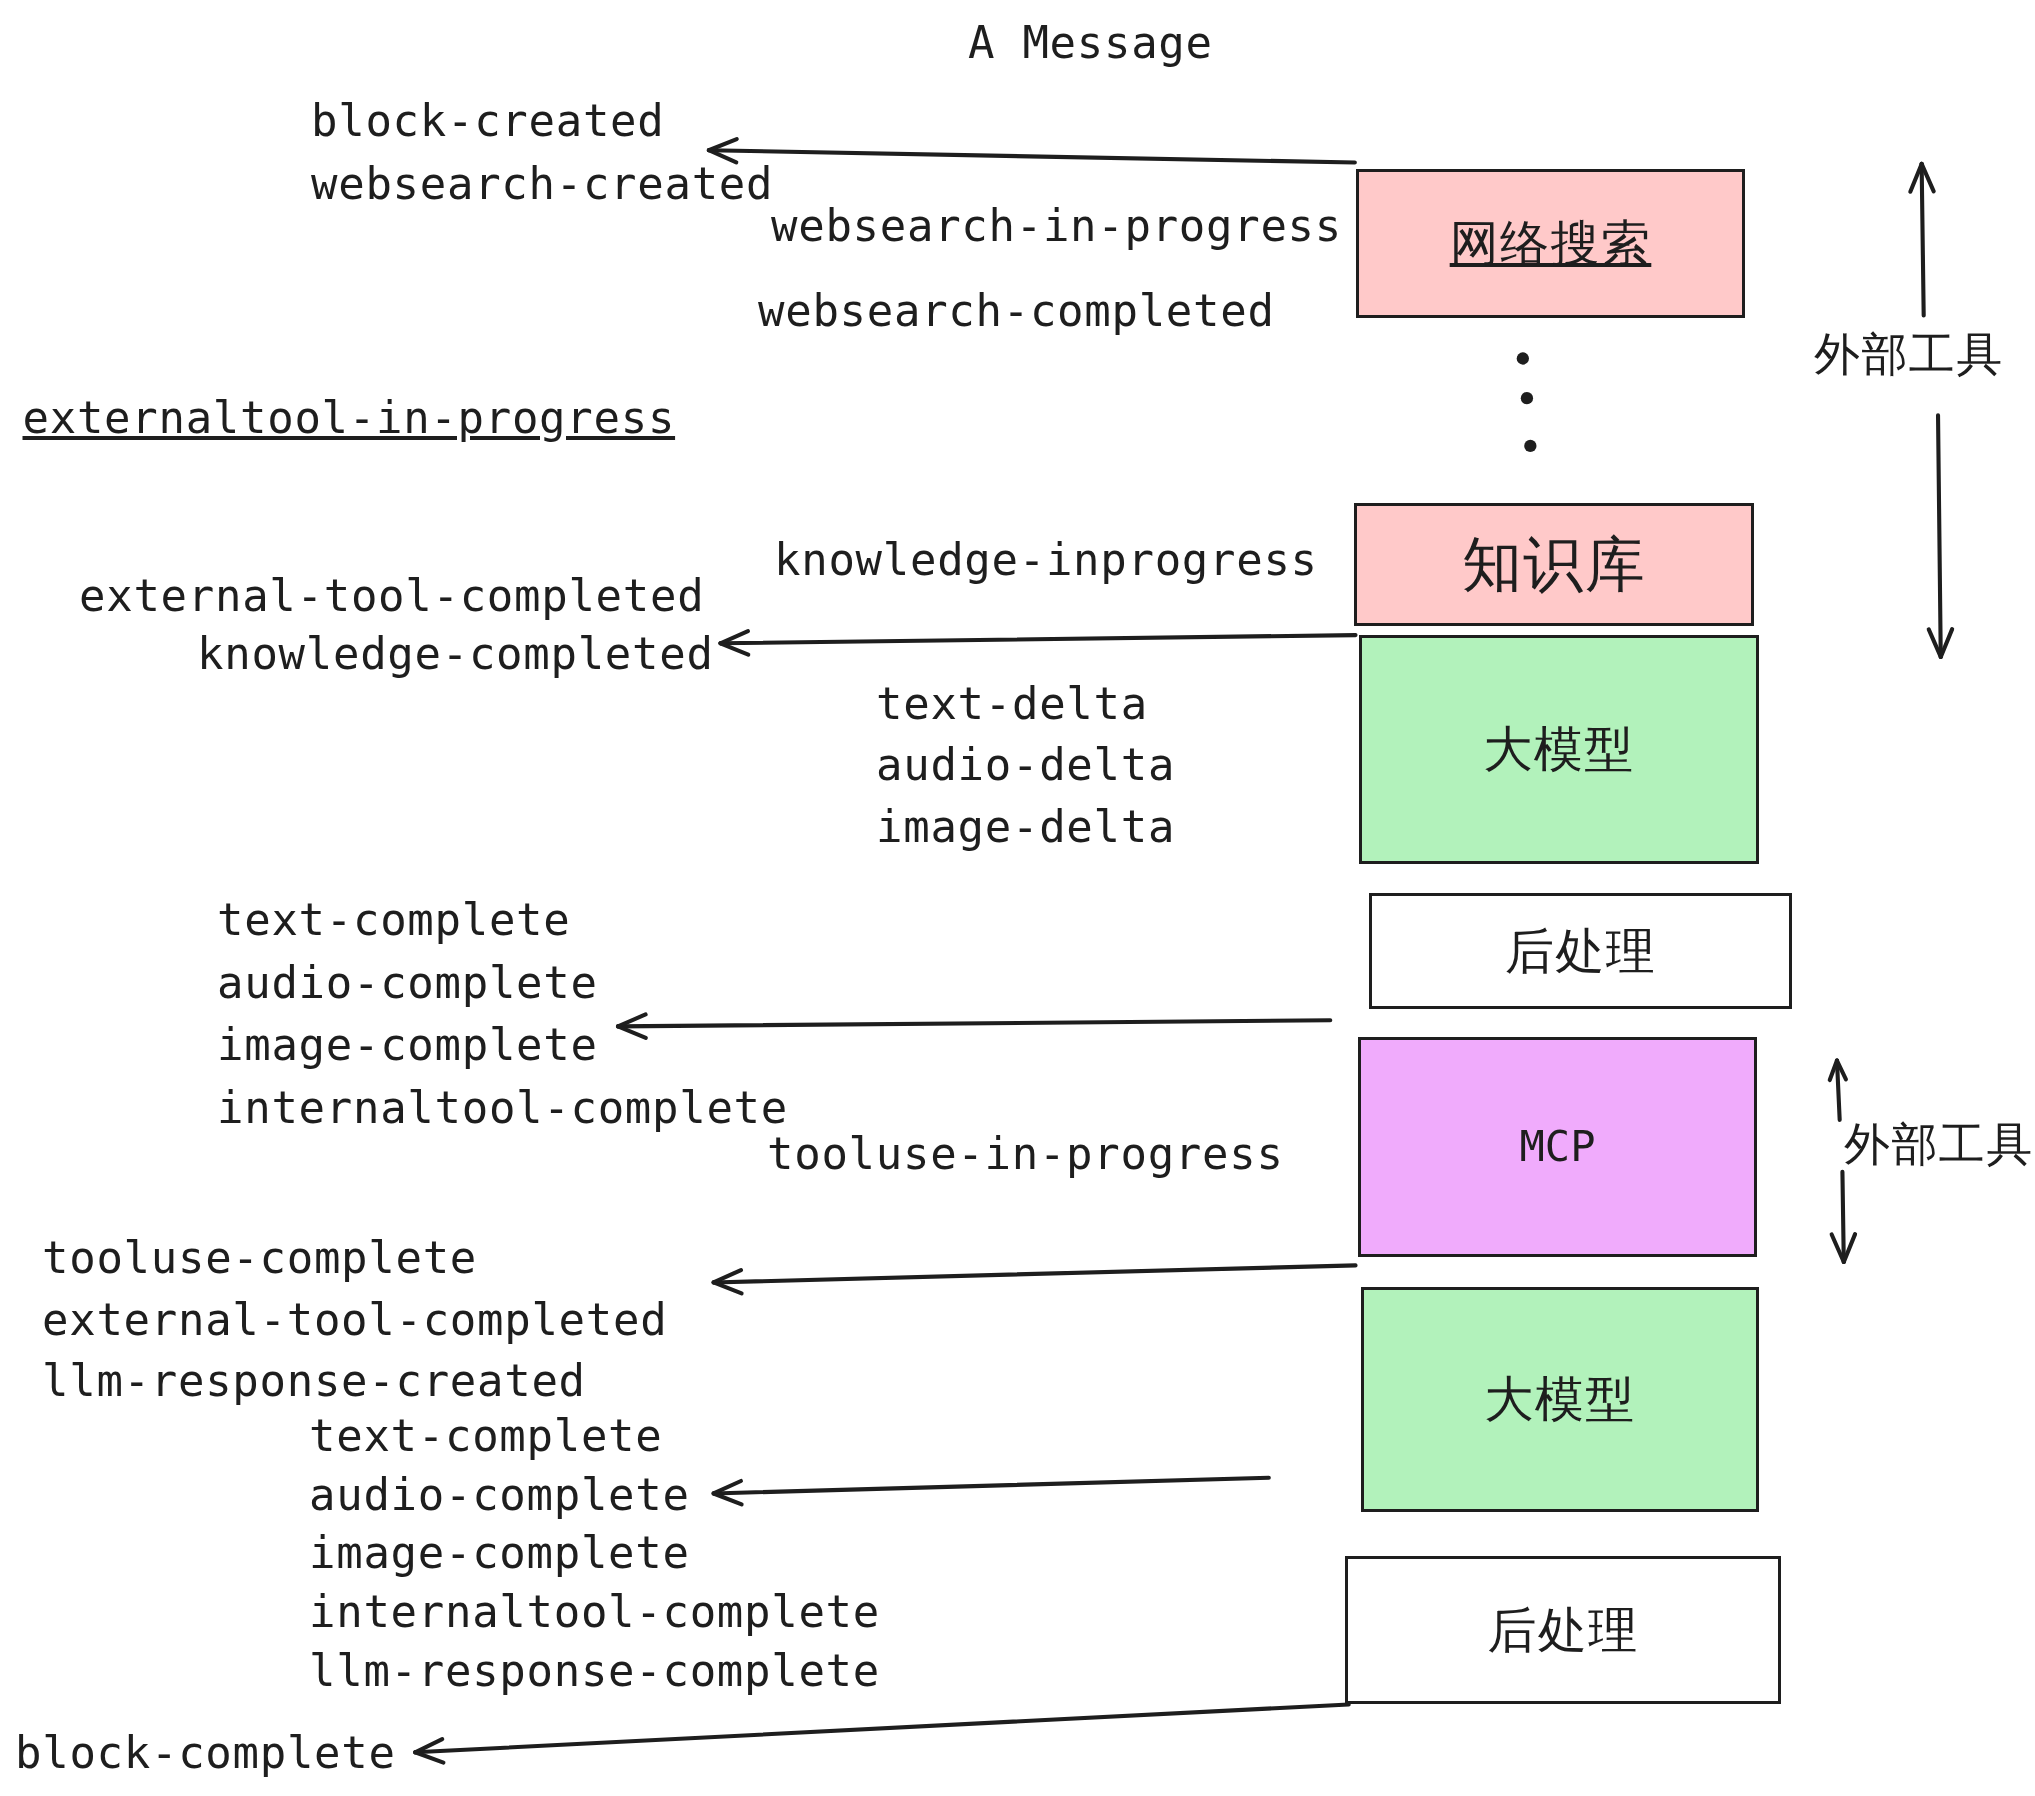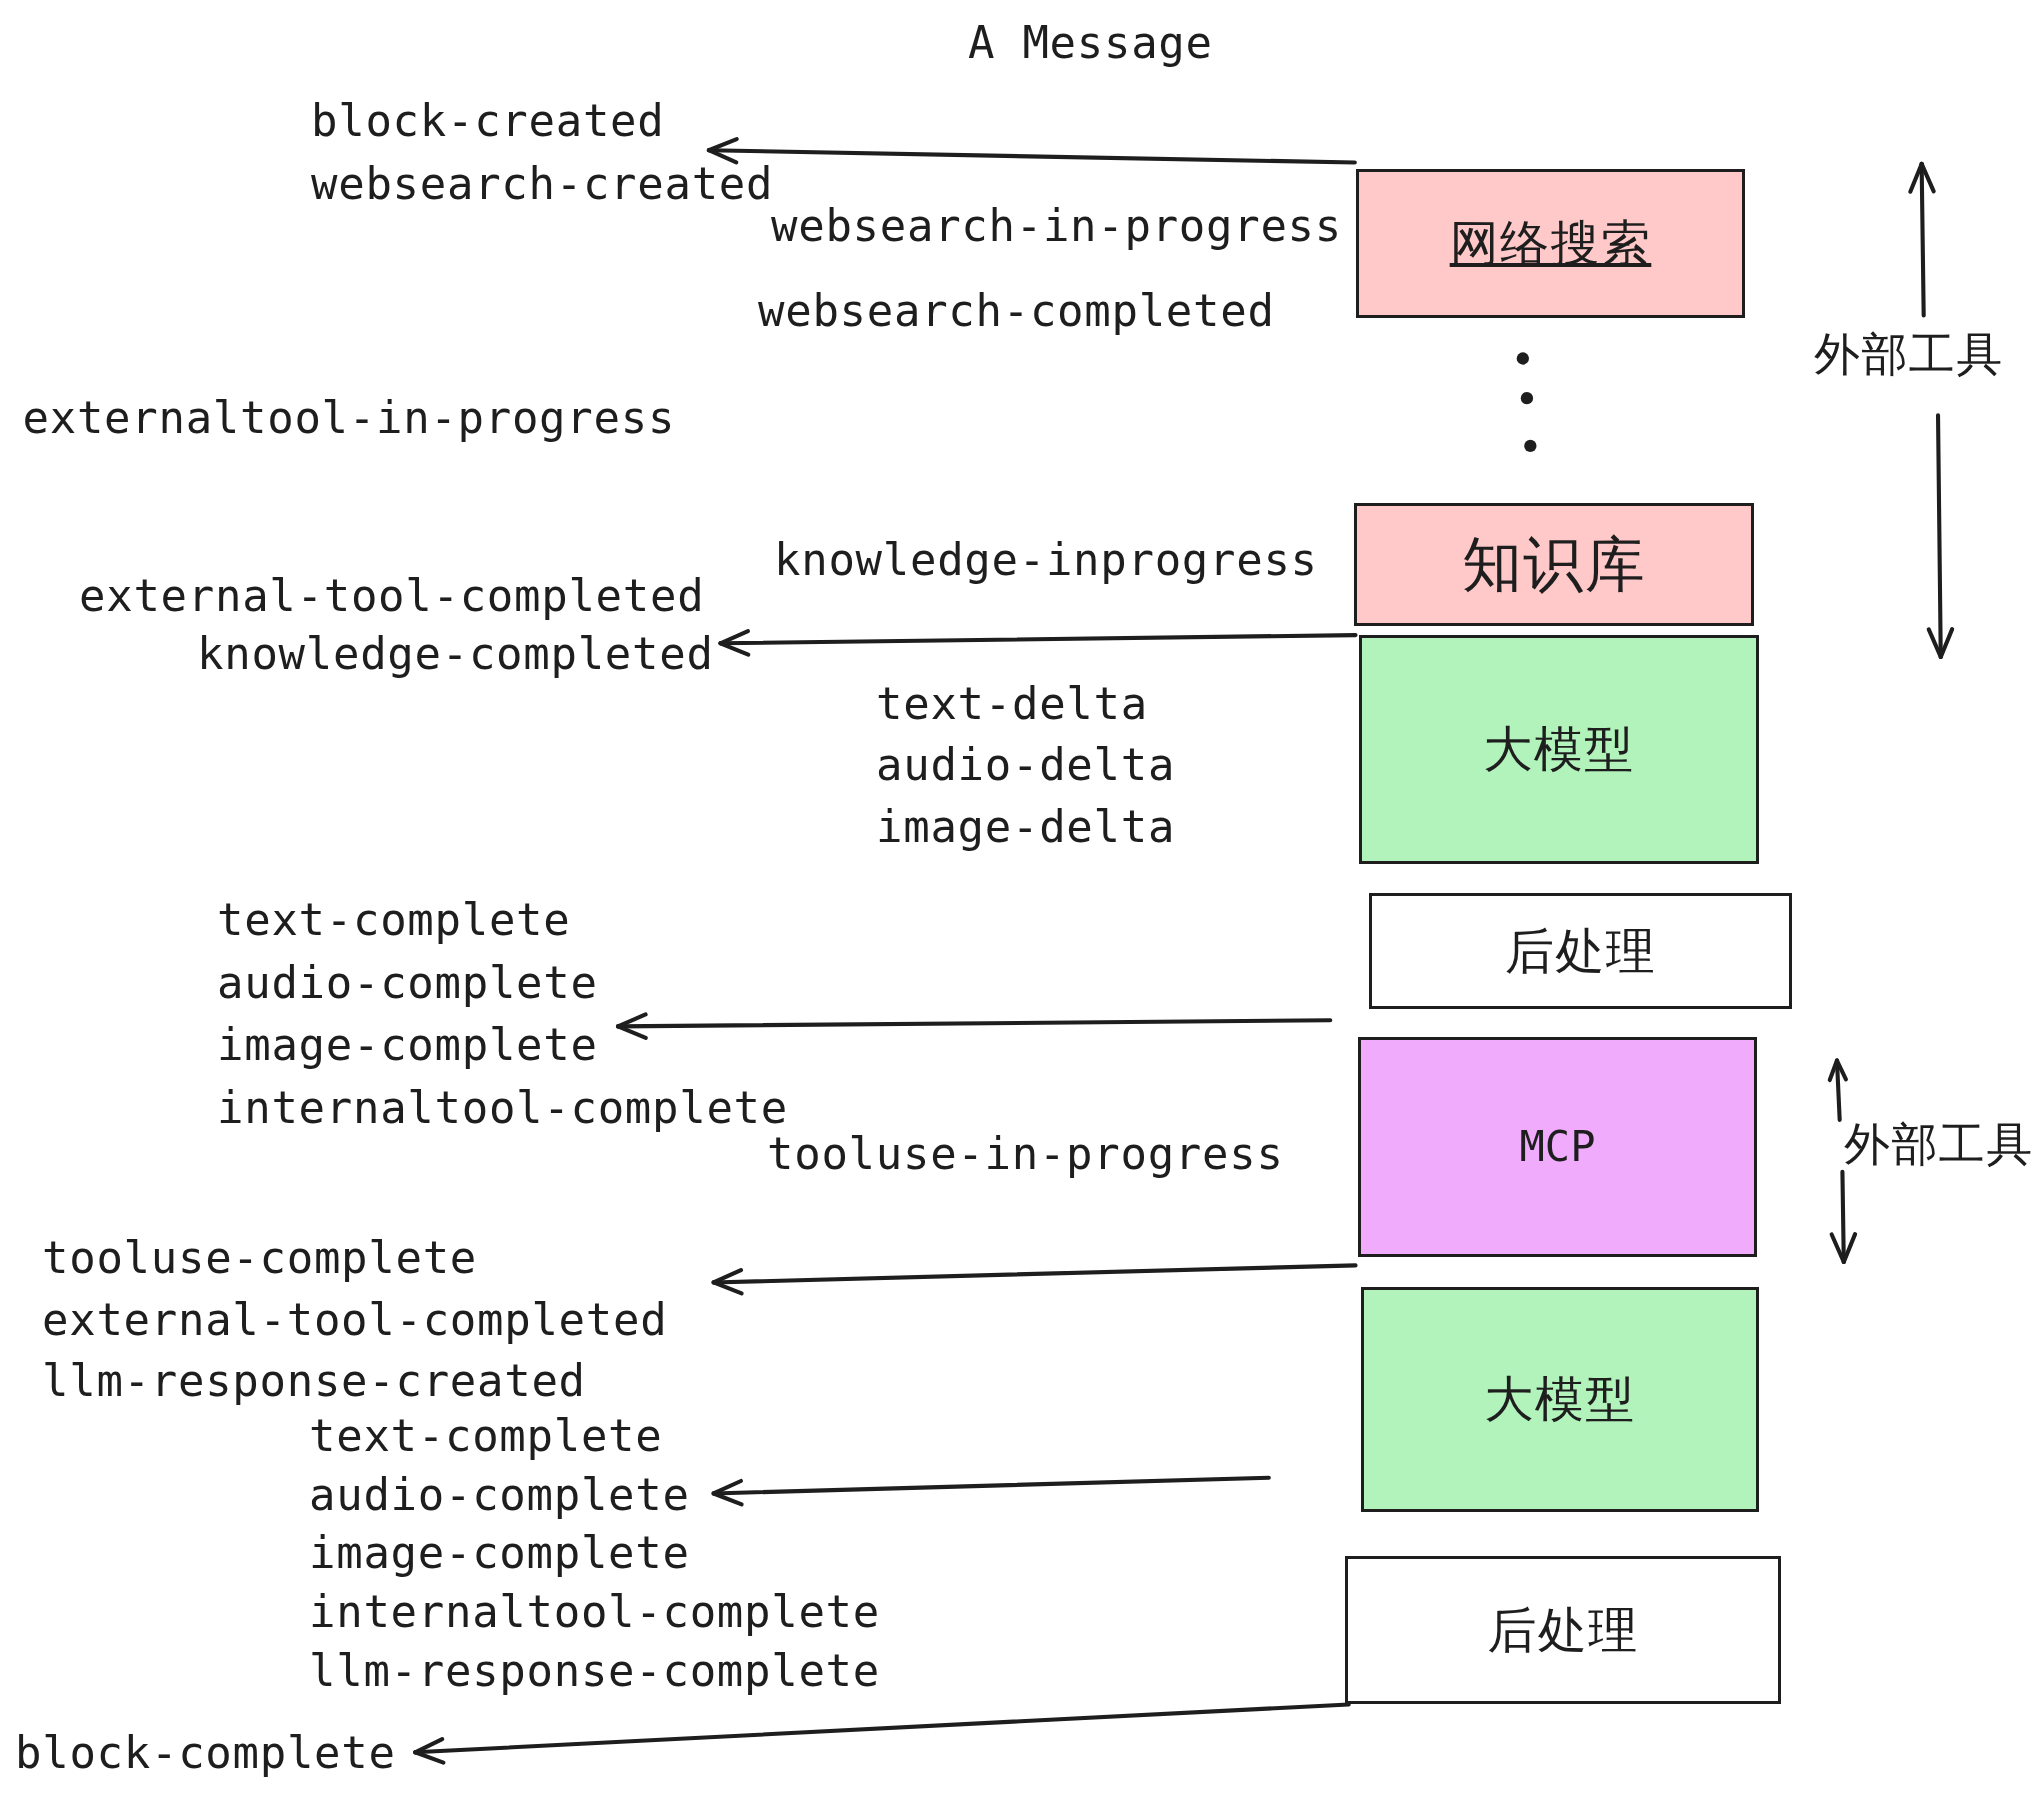--- a/index.html
+++ b/index.html
@@ -79,21 +79,21 @@
     <div class="box" style="left: 1361px; top: 1287px; width: 398px; height: 225px; background: rgb(178, 242, 187);">
       <span class="box-label cjk" style="font-size: 49px;">大模型</span>
     </div>
     <div class="box" style="left: 1345px; top: 1556px; width: 436px; height: 148px; background: rgb(255, 255, 255);">
       <span class="box-label cjk" style="font-size: 49px;">后处理</span>
     </div>
     <div class="lbl code" style="left: 311px; top: 99px;">block-created</div>
     <div class="lbl code" style="left: 311px; top: 162px;">websearch-created</div>
     <div class="lbl code" style="left: 760px; top: 204px; margin-left: 11px;">websearch-in-progress</div>
     <div class="lbl code" style="left: 758px; top: 289px;">websearch-completed</div>
-    <div class="lbl code" style="left: 22.5px; top: 396px;">externaltool-in-progress</div>
+    <div class="lbl code" style="left: 22.5px; top: 396px; text-decoration: underline;">externaltool-in-progress</div>
     <div class="lbl code" style="left: 774px; top: 538px;">knowledge-inprogress</div>
     <div class="lbl code" style="left: 79px; top: 574px;">external-tool-completed</div>
     <div class="lbl code" style="left: 197px; top: 632px;">knowledge-completed</div>
     <div class="lbl code" style="left: 876px; top: 682px;">text-delta</div>
     <div class="lbl code" style="left: 876px; top: 743px;">audio-delta</div>
     <div class="lbl code" style="left: 876px; top: 805px;">image-delta</div>
     <div class="lbl code" style="left: 217px; top: 898px;">text-complete</div>
     <div class="lbl code" style="left: 217px; top: 961px;">audio-complete</div>
     <div class="lbl code" style="left: 217px; top: 1023px;">image-complete</div>
     <div class="lbl code" style="left: 217px; top: 1086px;">internaltool-complete</div>

